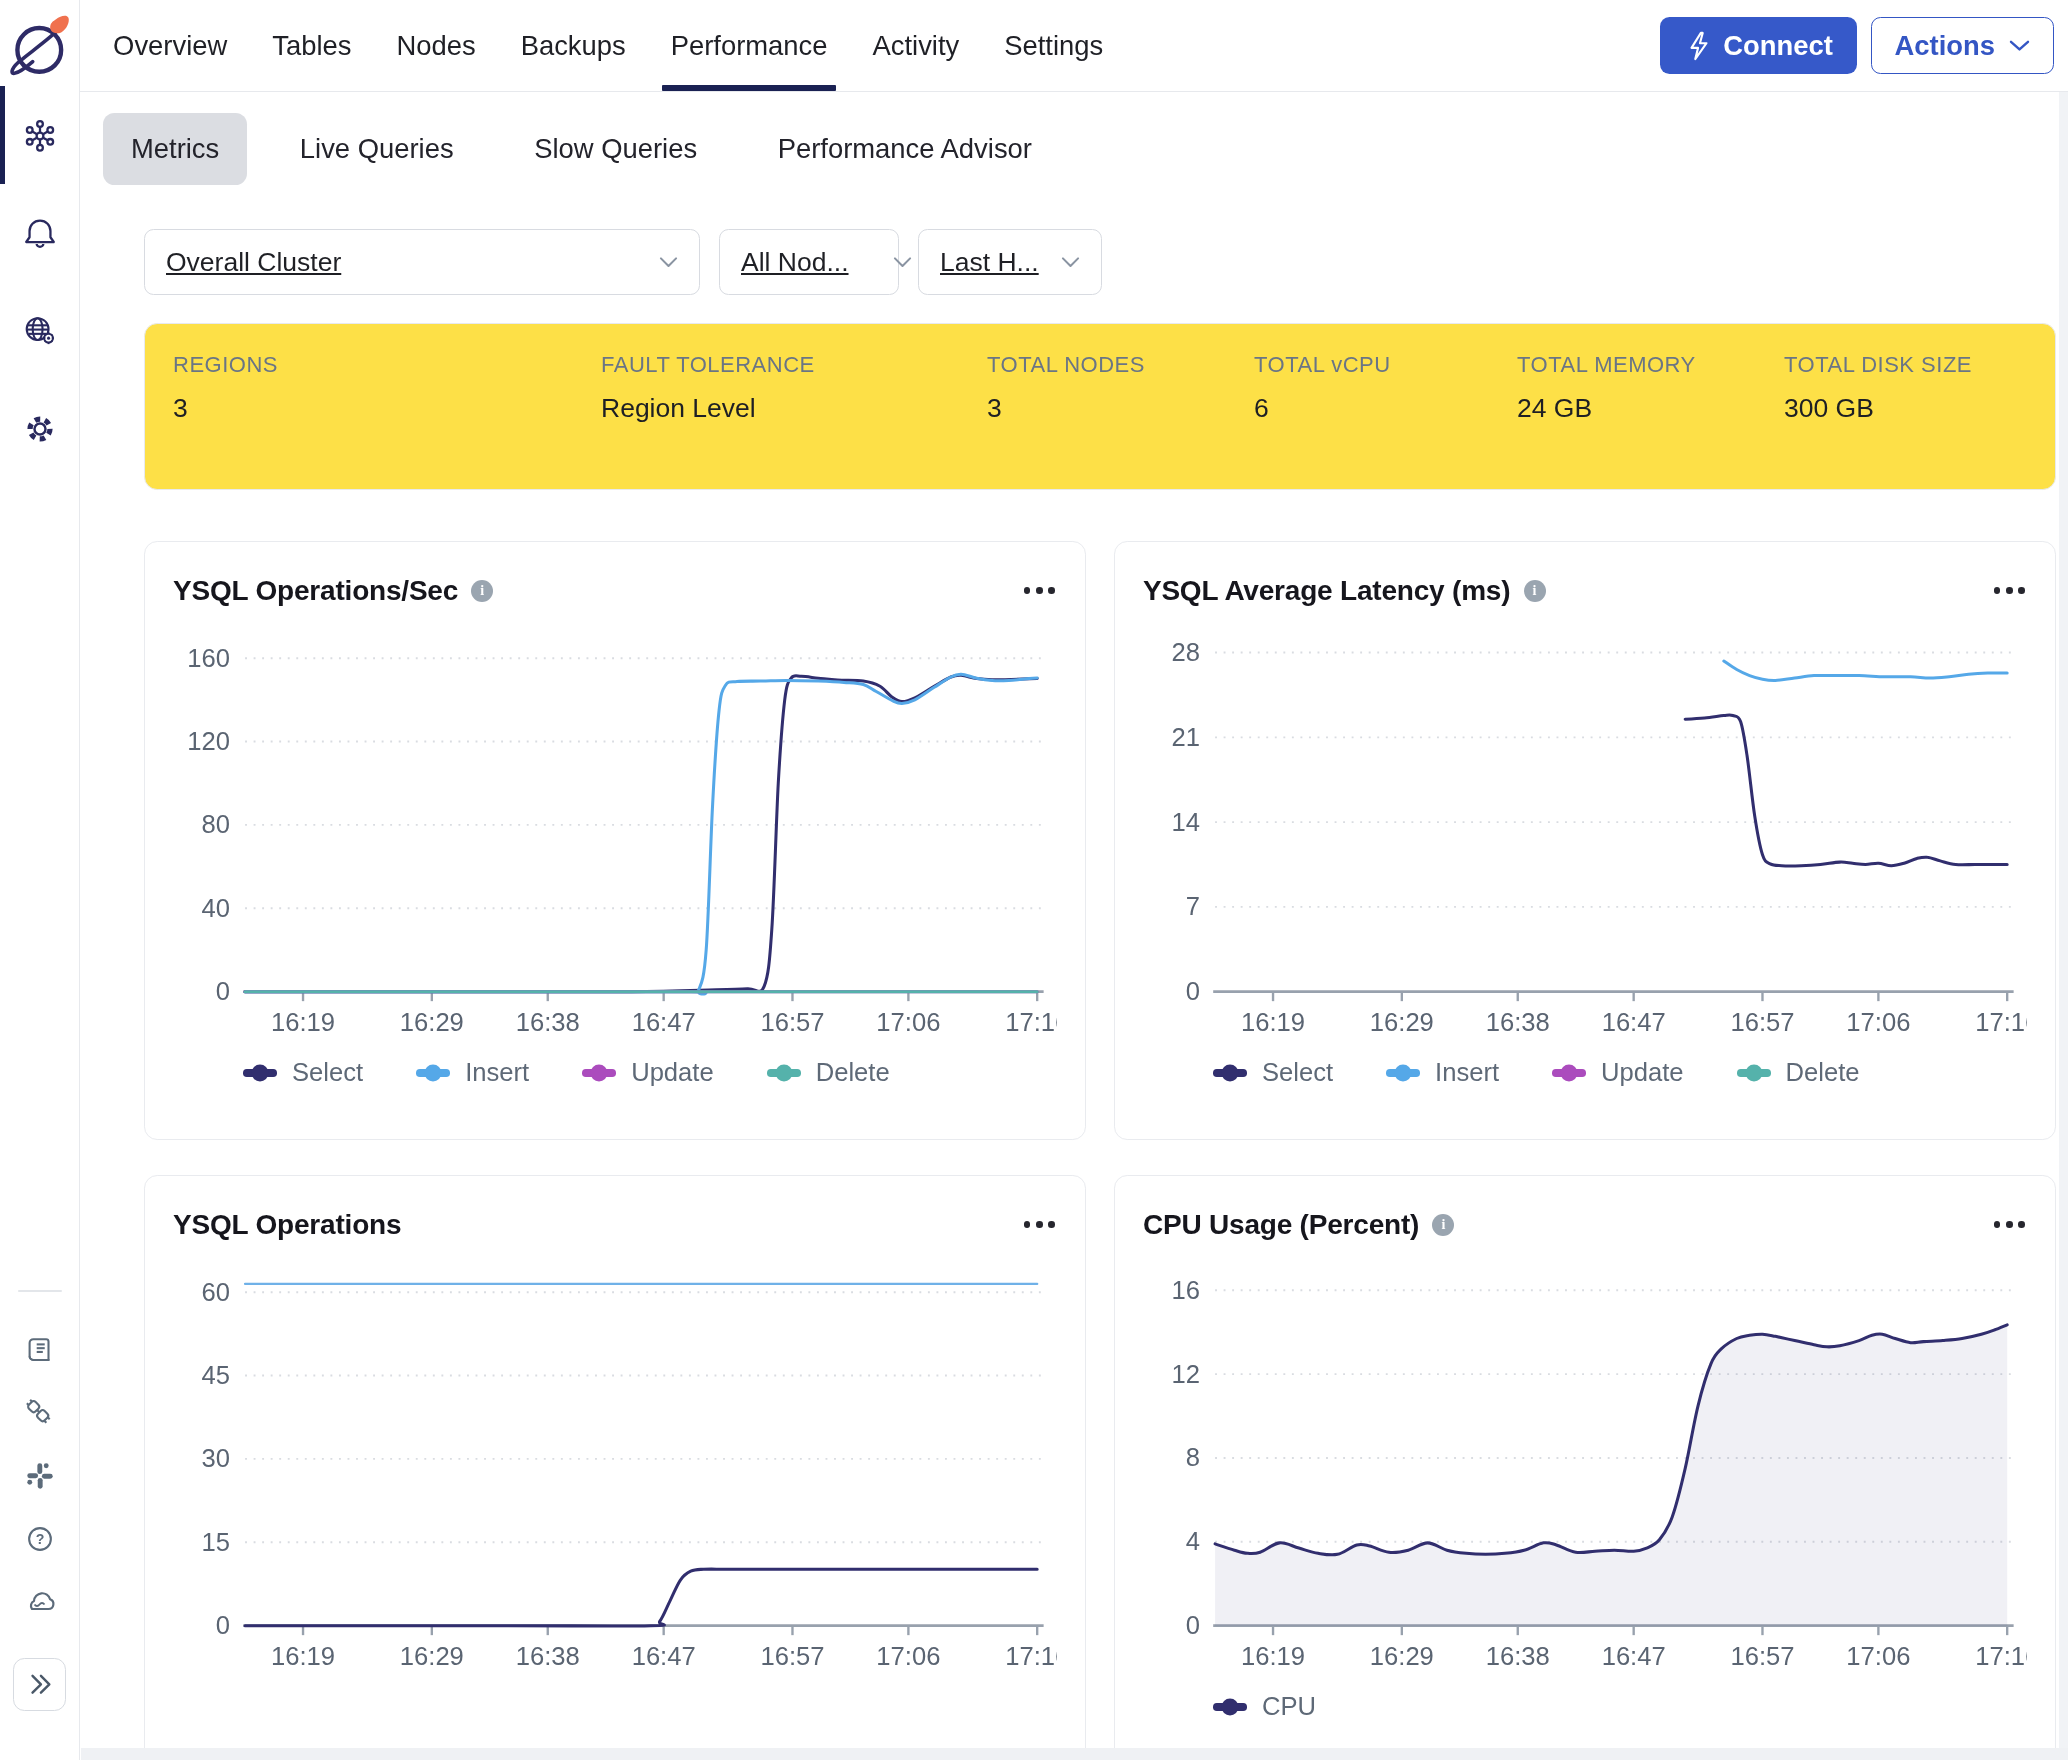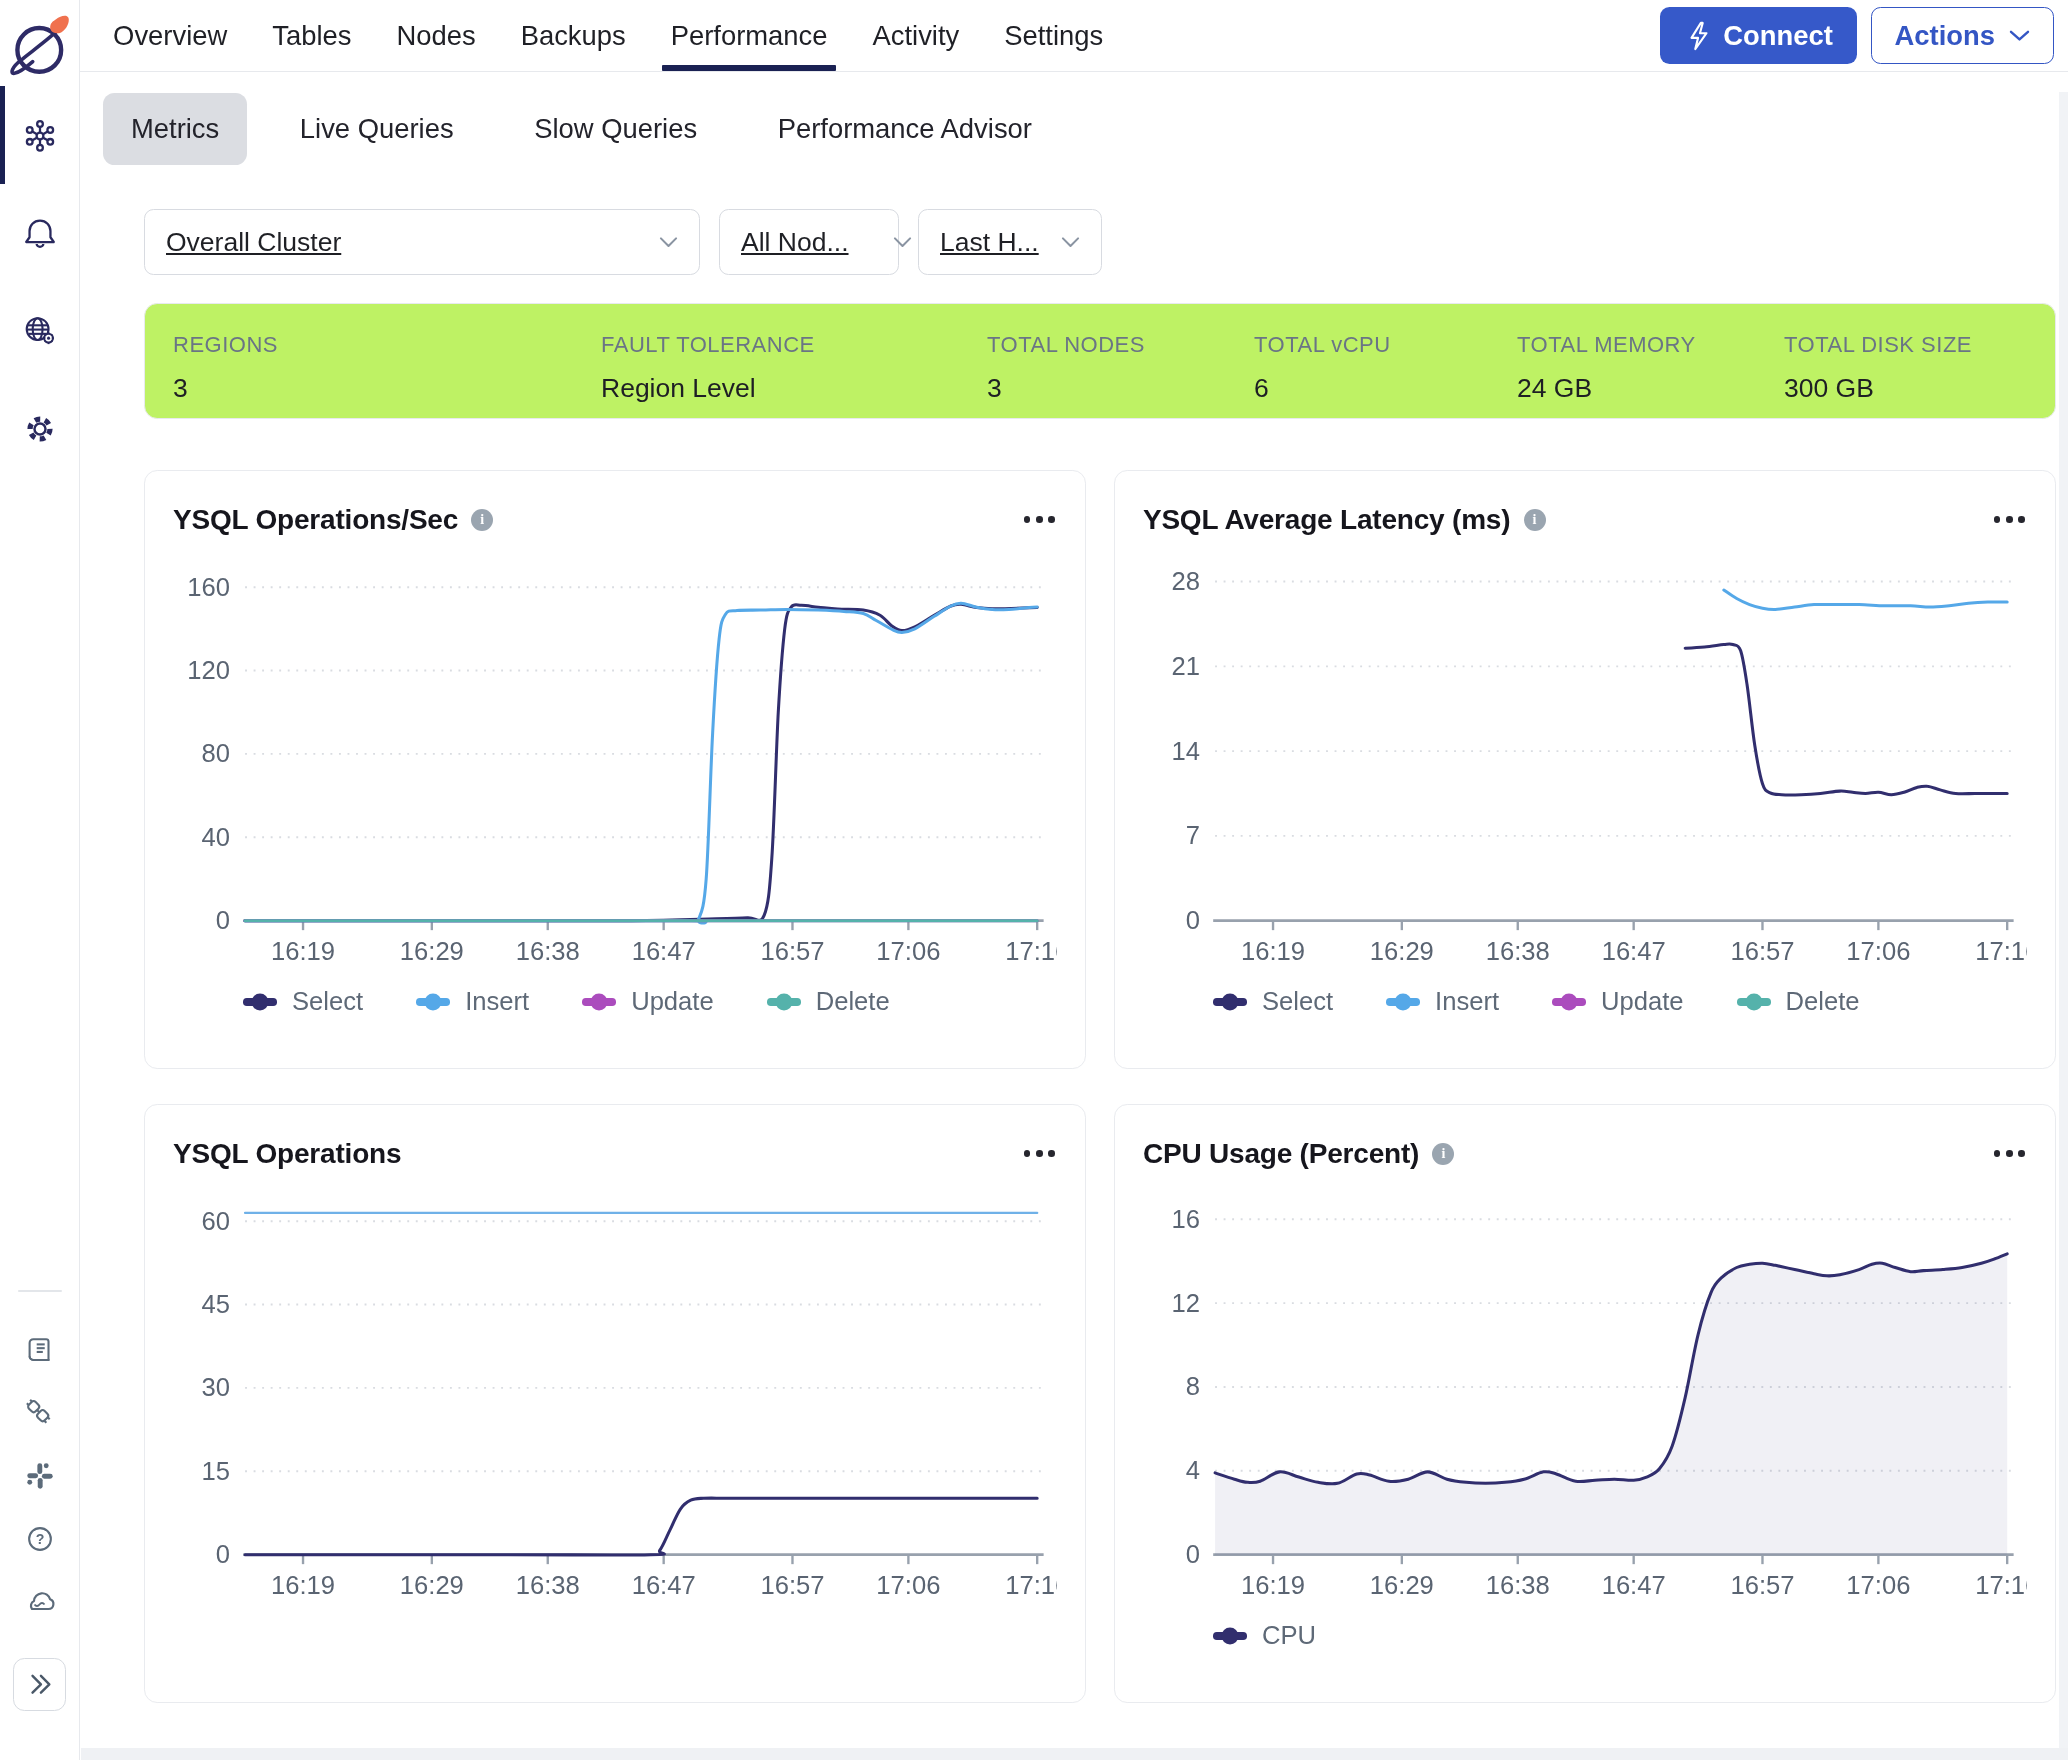--- a/index.html
+++ b/index.html
@@ -11,21 +11,21 @@
   .logo{margin-top:7.6px;width:70px;height:78px;display:flex;align-items:center;justify-content:center;}
   .nav-item{position:relative;width:80px;height:98px;display:flex;align-items:center;justify-content:center;}
   .nav-item.active::before{content:"";position:absolute;left:0;top:0;bottom:0;width:5.7px;background:#1A2153;}
   .side-spacer{flex:1;}
   .side-bottom{display:flex;flex-direction:column;align-items:center;gap:24.6px;padding-bottom:49px;}
   .side-divider{width:44px;height:1.9px;background:#E3E6EA;border-radius:0.9px;margin-bottom:15px;}
   .side-ic{width:38px;height:38px;display:flex;align-items:center;justify-content:center;}
   .expand-btn{width:53px;height:53px;border:1.9px solid #D7DBE1;border-radius:11.4px;display:flex;align-items:center;justify-content:center;margin-top:13.2px;background:#fff;}
   
   .main{margin-left:80px;}
-  .tabbar{height:72px;display:flex;align-items:center;padding:0 15px 0 24.6px;border-bottom:0.9px solid #E7E9ED;}
+  .tabbar{height:92px;display:flex;align-items:center;padding:0 15px 0 24.6px;border-bottom:0.9px solid #E7E9ED;}
   .tabs{display:flex;height:100%;gap:28px;}
   .tab{position:relative;height:100%;display:flex;align-items:center;padding:0 8.5px;font-size:27.4px;font-weight:500;color:#1F2026;cursor:pointer;white-space:nowrap;}
   .tab.active::after{content:"";position:absolute;left:0;right:0;bottom:0;height:5.7px;background:#1A2153;border-radius:0.9px;}
   .topbtns{margin-left:auto;display:flex;gap:13.2px;align-items:center;}
   .btn-connect{display:flex;align-items:center;gap:10.4px;height:57px;padding:0 24.6px;border-radius:9.5px;background:#3659C9;color:#fff;
     font-size:27.4px;font-weight:700;border:none;}
   .btn-actions{display:flex;align-items:center;gap:14px;height:57px;padding:0 23px;border-radius:9.5px;background:#fff;color:#3456C4;
     font-size:27.4px;font-weight:700;border:1.9px solid #3456C4;}
   .subtabs{margin-top:21px;display:flex;align-items:center;padding-left:23px;}
   .subtab{height:72px;display:flex;align-items:center;padding:0 28px;font-size:27.4px;color:#23232B;border-radius:11.4px;cursor:pointer;white-space:nowrap;margin-right:24.6px;}
@@ -35,21 +35,21 @@
   .selects{display:flex;gap:19px;}
   .select{height:66px;border:1.4px solid #D8DBE1;border-radius:9.5px;background:#fff;display:flex;align-items:center;
     padding:0 21px;font-size:26.5px;color:#1F2025;gap:17px;}
   .select .val{flex:1;white-space:nowrap;}
   .sel-cluster{width:556px;}
   .sel-nodes{width:180px;gap:44px;}
   .sel-range{width:184px;}
   .toollinks{margin-left:auto;display:flex;gap:81px;align-items:center;}
   .tlink{display:flex;align-items:center;gap:13.2px;color:#3456C4;font-size:26.5px;font-weight:700;cursor:pointer;white-space:nowrap;}
   
-  .summary-card{margin:28px 13.2px 0 64px;height:116px;border:1.4px solid #E8EAEE;border-radius:13.2px;background:#bef264;
+  .summary-card{margin:28px 13.2px 0 64px;height:167px;border:1.4px solid #E8EAEE;border-radius:13.2px;background:#fde047;
     display:grid;grid-template-columns:428px 386px 267px 263px 267px auto;padding:28px 0 0 28px;}
   .sum-col{display:flex;flex-direction:column;gap:15px;}
   .sum-label{font-size:22px;font-weight:500;letter-spacing:0.5px;color:#6A7585;}
   .sum-value{font-size:26.5px;color:#1E1F24;}
   
   .grid{margin:51px 13.2px 0 64px;display:grid;grid-template-columns:1fr 1fr;gap:35px 28px;}
   .card{height:599px;border:1.4px solid #E9EBEF;border-radius:13.2px;background:#fff;padding:26.5px 28px 19px 28px;}
   .card-head{display:flex;align-items:center;height:44px;}
   .card-title{font-size:28px;font-weight:700;color:#16161D;letter-spacing:-0.2px;}
   .info{width:22px;height:22px;border-radius:50%;background:#9AA5B0;margin-left:13.2px;display:inline-flex;align-items:center;justify-content:center;}

